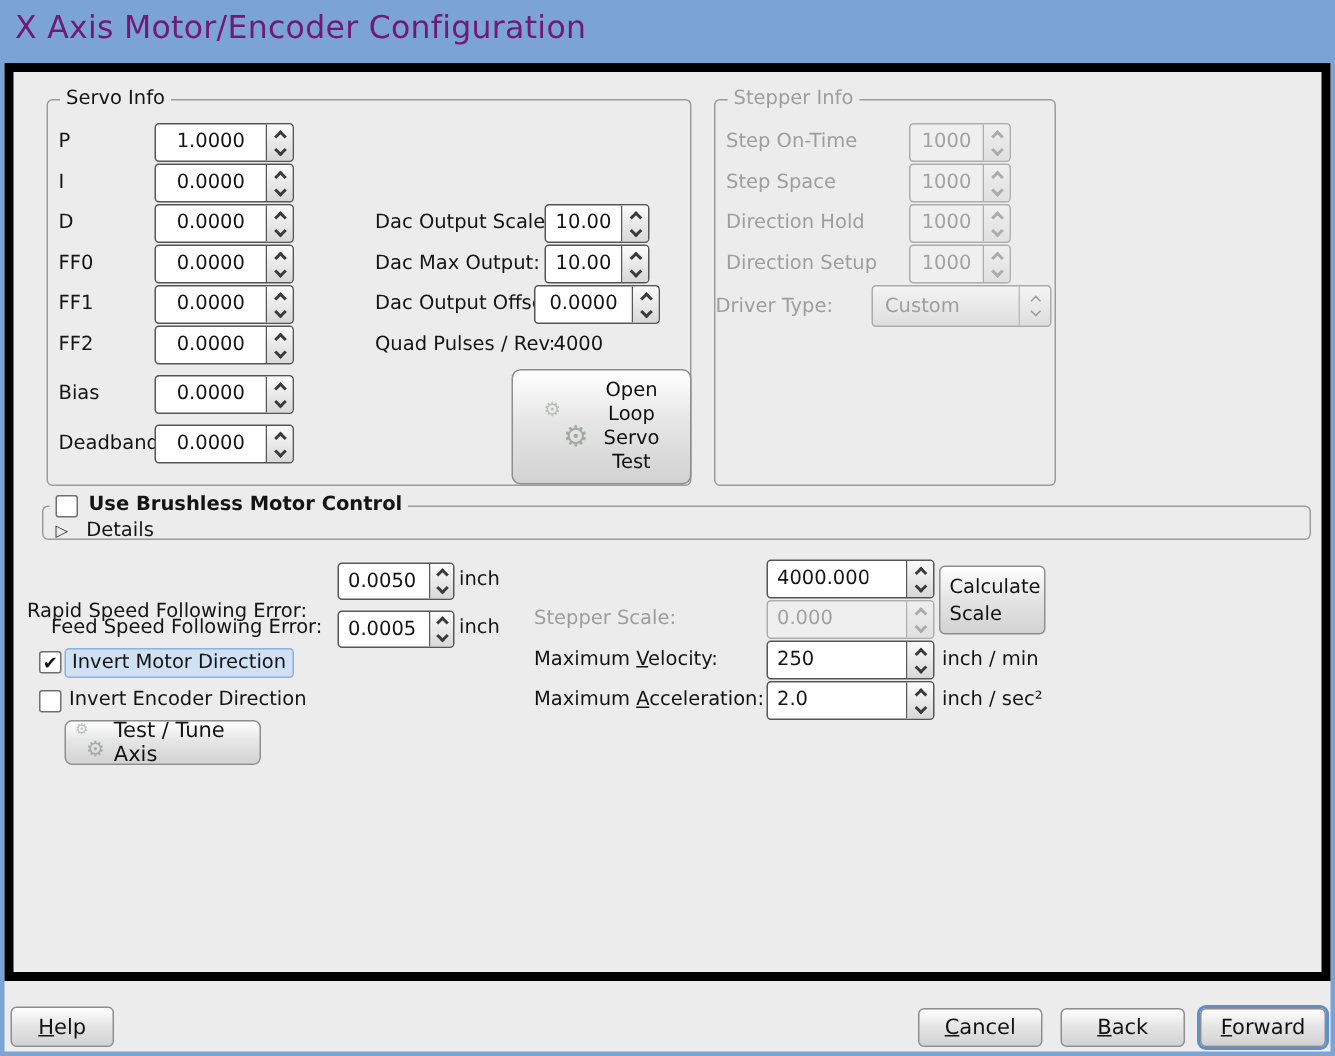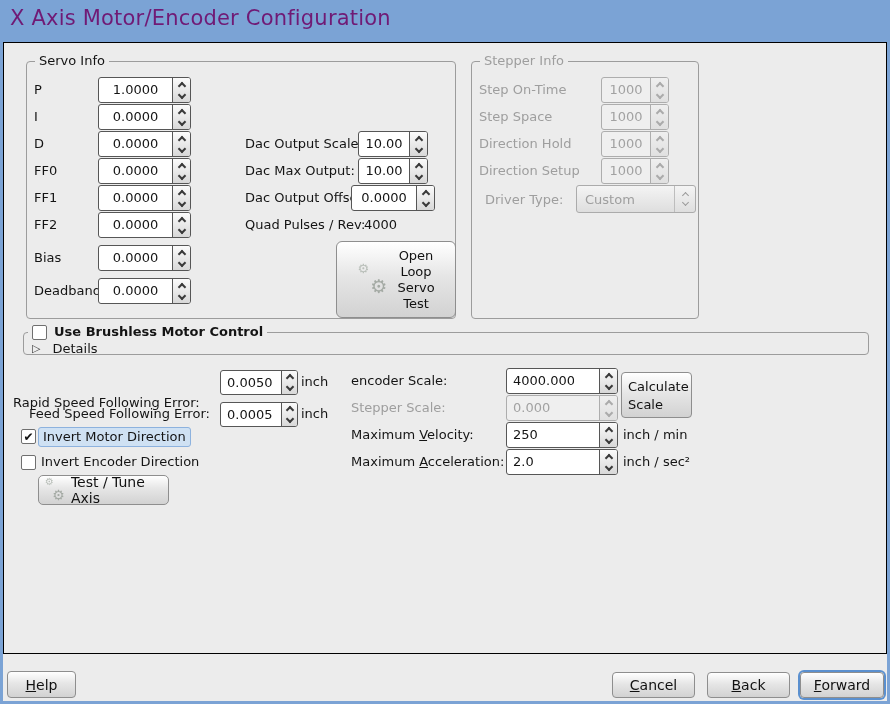--- a/index.html
+++ b/index.html
@@ -4,21 +4,21 @@
 <style>
   html,body{margin:0;padding:0;background:#d6d6d6;}
   .window{
     position:relative;width:890px;height:704px;
     background:#7ba3d5; 
     font-family:"DejaVu Sans","Liberation Sans",sans-serif;
     font-size:13px;color:#141414;overflow:hidden;
   }
   .titlebar{position:absolute;left:0;top:0;width:100%;height:40px;}
   .title-text{position:absolute;left:10px;top:6px;font-size:21px;font-weight:normal;color:#701a75;letter-spacing:.2px;}
-  .main{position:absolute;left:3px;top:42px;width:884px;height:612px;background:#ececec;border:1px solid #000000;box-sizing:border-box;}
+  .main{position:absolute;left:3px;top:42px;width:884px;height:612px;background:#ececec;border:6px solid #000000;box-sizing:border-box;}
   .footer{position:absolute;left:3px;top:654px;width:884px;height:47px;background:#ececec;}
 
   .lbl{position:absolute;white-space:nowrap;line-height:26px;}
   .dis{color:#9e9e9e;}
 
   .frame{position:absolute;border:1px solid #9c9c9c;border-radius:4px;box-sizing:border-box;}
   .frame-legend{position:absolute;top:-10px;left:8px;background:#ececec;padding:0 4px;line-height:18px;}
 
   
   .spin{position:absolute;height:26px;display:flex;background:#ffffff;border:1px solid #565656;border-radius:3px;box-sizing:border-box;align-items:stretch;}
@@ -176,21 +176,21 @@
     </div>
 
     <div class="frame" style="left:467px;top:18px;width:228px;height:258px;">
       <span class="frame-legend dis">Stepper Info</span>
     </div>
 
     <div class="lbl dis" style="left:475px;top:34px;">Step On-Time</div>
     <div class="lbl dis" style="left:475px;top:61px;">Step Space</div>
     <div class="lbl dis" style="left:475px;top:88px;">Direction Hold</div>
     <div class="lbl dis" style="left:475px;top:115px;">Direction Setup</div>
-    <div class="lbl dis" style="left:481px;top:144px;">Driver Type:</div>
+    <div class="lbl dis" style="left:468px;top:144px;">Driver Type:</div>
 
     <div class="spin disabled" style="left:597px;top:34px;width:68px;">
         <span class="spin-val">1000</span>
         <span class="spin-btns">
           <i class="chev up"></i>
           <i class="chev down"></i>
         </span>
       </div>
     <div class="spin disabled" style="left:597px;top:61px;width:68px;">
         <span class="spin-val">1000</span>
@@ -246,21 +246,20 @@
     <div class="lbl" style="left:25px;top:358px;">Feed Speed Following Error:</div>
     <div class="spin left" style="left:216px;top:359px;width:78px;height:25px;">
         <span class="spin-val">0.0005</span>
         <span class="spin-btns" style="width:15px;">
           <i class="chev up"></i>
           <i class="chev down"></i>
         </span>
       </div>
     <div class="lbl" style="left:297px;top:358px;">inch</div>
 
-    <div class="lbl" style="left:347px;top:325px;">encoder Scale:</div>
     <div class="spin left" style="left:502px;top:325px;width:112px;gap:25px;">
         <span class="spin-val">4000.000</span>
         <span class="spin-btns">
           <i class="chev up"></i>
           <i class="chev down"></i>
         </span>
       </div>
 
     <div class="btn" style="left:617px;top:329px;width:71px;height:46px;align-items:flex-start;justify-content:flex-start;padding:5px 0 0 6px;line-height:18px;flex-direction:column;">
       <div>Calculate</div>

